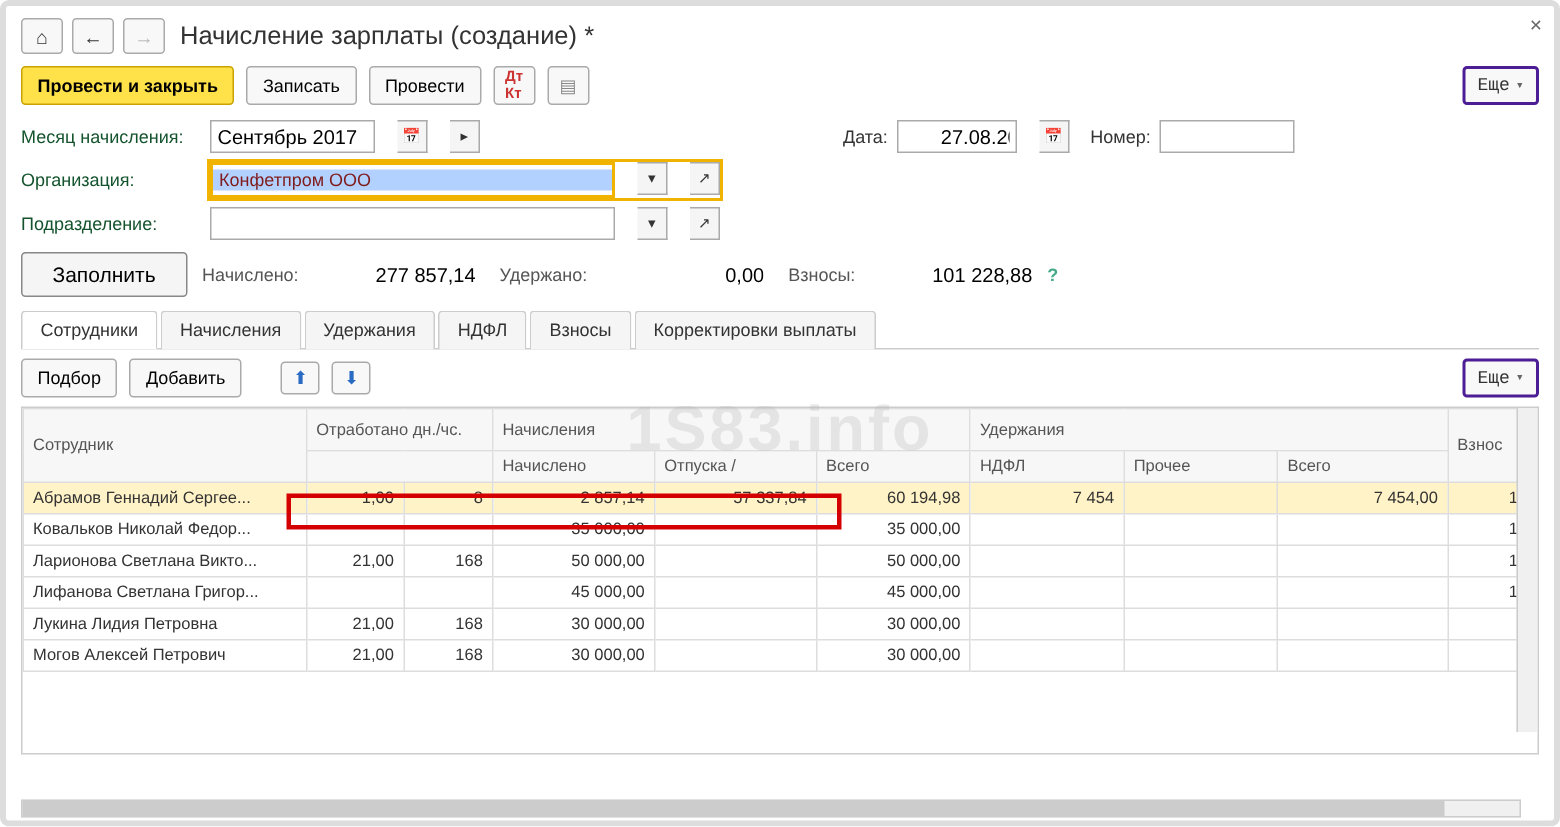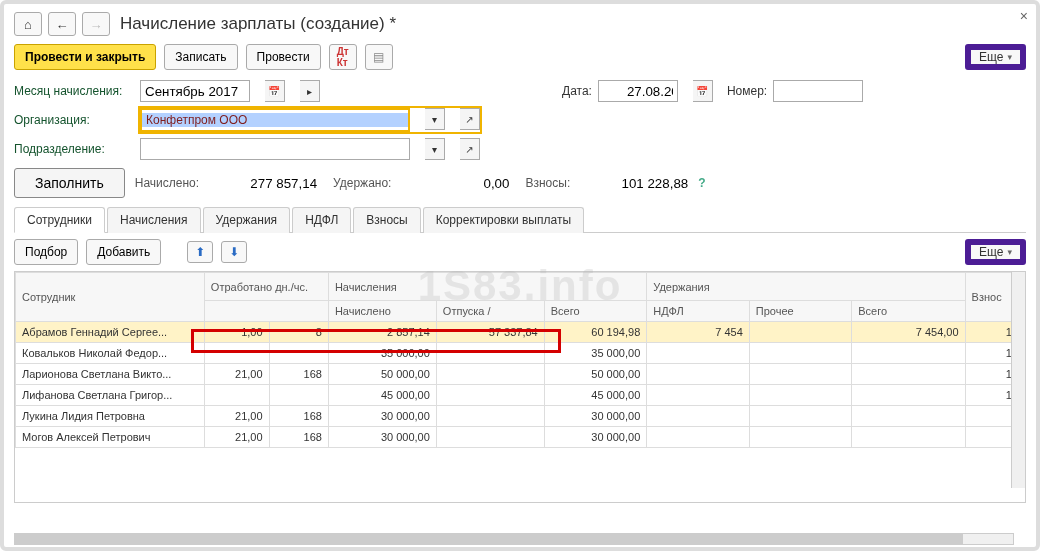--- a/index.html
+++ b/index.html
@@ -6,21 +6,21 @@
 body { font-family: Arial, sans-serif; font-size: 12px; background: #fff; color: #333; }
 .window { width: 1040px; height: 551px; border: 4px solid #ddd; border-radius: 6px; padding: 8px 10px; position: relative; overflow: hidden; }
 .topbar { display: flex; align-items: center; gap: 6px; margin-bottom: 8px; }
 .icon-btn { border: 1px solid #aaa; background: #f8f8f8; border-radius: 3px; width: 28px; height: 24px; display: inline-flex; align-items: center; justify-content: center; cursor: pointer; font-size: 13px; }
 .icon-btn.disabled { color: #bbb; }
 .title { font-size: 17px; margin-left: 4px; }
 .close-x { position: absolute; top: 4px; right: 8px; font-size: 14px; color: #666; cursor: pointer; }
 .toolbar { display: flex; align-items: center; gap: 8px; margin-bottom: 10px; justify-content: center; }
 .btn { border: 1px solid #aaa; background: #f8f8f8; border-radius: 3px; padding: 4px 10px; height: 26px; cursor: pointer; font-size: 12px; }
 .btn-primary { background: #ffe14a; border: 1px solid #c9a200; font-weight: bold; }
-.btn-more { border: 6px solid #4c1d95; background: #f8f8f8; border-radius: 3px; padding: 4px 8px; height: 26px; cursor: pointer; display: inline-flex; align-items: center; gap: 4px; }
+.btn-more { border: 2px solid #4c1d95; background: #f8f8f8; border-radius: 3px; padding: 4px 8px; height: 26px; cursor: pointer; display: inline-flex; align-items: center; gap: 4px; font-family: Liberation Mono, monospace; }
 .btn-more::after { content: "▾"; font-size: 9px; color: #666; }
 .icon-small { width: 28px; height: 26px; border: 1px solid #aaa; background: #f8f8f8; border-radius: 3px; display: inline-flex; align-items: center; justify-content: center; cursor: pointer; }
 .form-row { display: flex; align-items: center; gap: 6px; margin-bottom: 6px; }
 .label { width: 120px; color: #14532d; }
 .input { border: 1px solid #aaa; height: 22px; padding: 0 4px; background: #fff; }
 .input-sel { border: 2px solid #f0b400; background: #fff; display: flex; align-items: center; height: 24px; }
 .input-sel .val { color: #0044cc; padding-left: 4px; flex: 1; }
 .input-sel .val.selected { background: #b3d1ff; color: #7f1d1d; }
 .combo-btn { width: 20px; height: 22px; border: 1px solid #aaa; border-left: none; background: #f5f5f5; display: inline-flex; align-items: center; justify-content: center; font-size: 10px; cursor: pointer; }
 .combo-wrap { display: flex; align-items: stretch; gap: 15px; }

